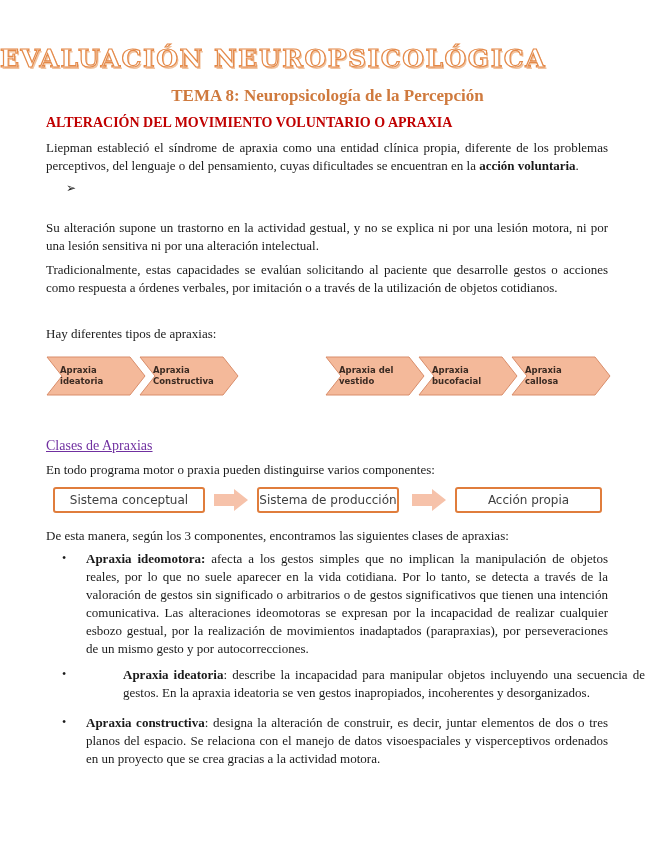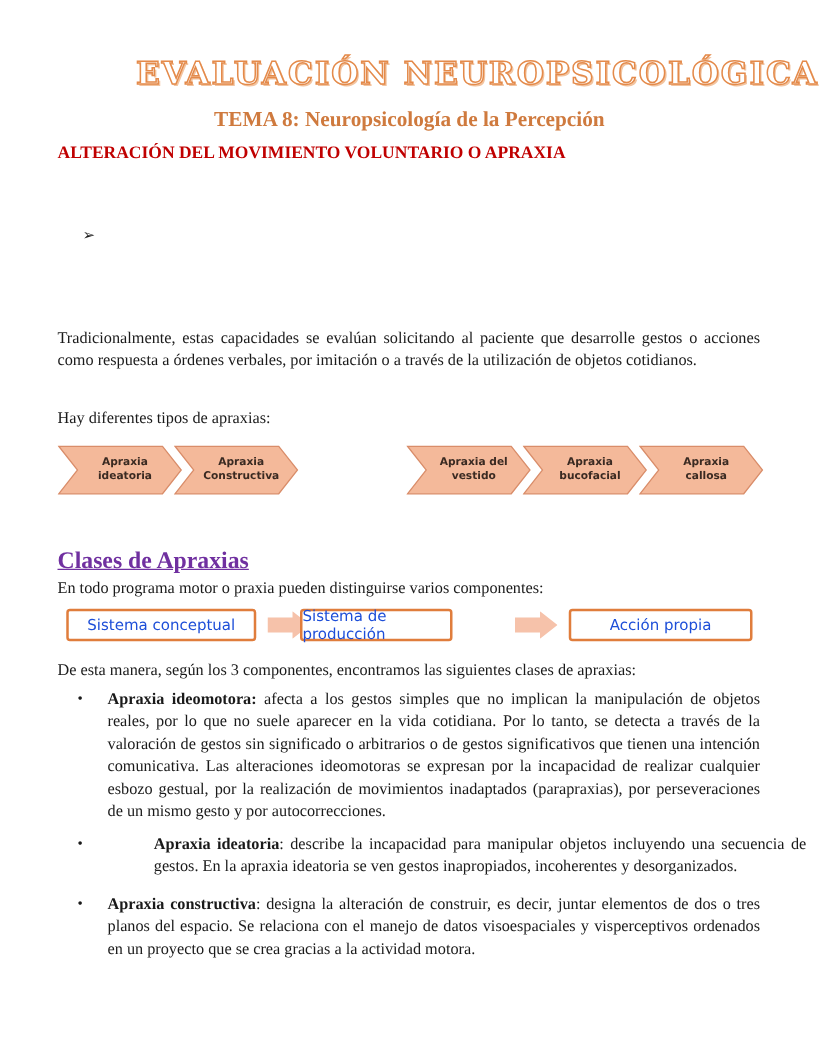--- a/index.html
+++ b/index.html
@@ -1,65 +1,69 @@
 <!DOCTYPE html>
 <html><head>
 <meta charset="utf-8">
 <style>
   html, body { margin: 0; padding: 0; background: #ffffff; }
   body { width: 655px; height: 848px; position: relative; overflow: hidden;
          font-family: "Liberation Serif", "DejaVu Serif", serif; color: #1a1a1a; }
   .page { position: absolute; left: 0; top: 0; width: 655px; height: 848px; }
 
-  .main-title { position: absolute; left: 0; width: 655px; top: 44px; text-align: right;
+  .main-title { position: absolute; left: 0; width: 655px; top: 44px; text-align: left;
     font-family: "DejaVu Serif", serif; font-weight: bold; font-size: 25px; letter-spacing: 1.5px;
     color: #ffffff; -webkit-text-stroke: 1.2px #e48a4a;
     text-shadow: 1.5px 1.5px 0 #f2c4a0; }
   .subtitle { position: absolute; left: 0; width: 655px; top: 86px; text-align: center;
     font-family: "Liberation Serif", serif; font-weight: bold; font-size: 17px; color: #cf7a3e; }
 
   .section-heading { position: absolute; left: 46px; top: 115px;
     font-family: "Liberation Serif", serif; font-weight: bold; font-size: 14px; color: #c00000; text-align: right; }
 
   .para { position: absolute; left: 46px; width: 562px; font-size: 13px; line-height: 18px;
     text-align: justify; }
   .para b { font-weight: bold; }
 
   .bullet-item { position: absolute; left: 86px; width: 522px; font-size: 13px; line-height: 18px; text-align: justify; }
   .bullet-mark { position: absolute; font-size: 12px; }
 
   .chevron-row { position: absolute; left: 46px; top: 356px; width: 560px; height: 40px; }
   .chev { position: absolute; top: 0; height: 40px; width: 100px; }
   .chev svg { position: absolute; left: 0; top: 0; }
-  .chev-label { position: absolute; left: 14px; width: 80px; top: 9px; text-align: center;
+  .chev-label { position: absolute; left: 14px; width: 80px; top: 9px; text-align: left;
     font-family: "DejaVu Sans", sans-serif; font-size: 8.5px; line-height: 11px; font-weight: bold; color: #3a2a22; }
 
-  .sub-heading { position: absolute; left: 46px; top: 438px; font-size: 19px; font-weight: bold;
+  .sub-heading { position: absolute; left: 46px; top: 438px; font-size: 14px; font-weight: normal;
     color: #7030a0; text-decoration: underline; }
 
   .flow-box { position: absolute; top: 487px; height: 26px; border: 2px solid #e07d3c; border-radius: 3px;
     background: #ffffff; box-sizing: border-box; display: flex; align-items: center; justify-content: center;
-    font-family: "DejaVu Sans", sans-serif; font-size: 12px; color: #1d4ed8; }
+    font-family: "DejaVu Sans", sans-serif; font-size: 12px; color: #404040; }
   .flow-arrow { position: absolute; top: 489px; }
 
   .dot { position: absolute; left: 62px; font-size: 12px; }
 </style>
 </head>
 <body>
 
 <div class="page">
 
   <div class="main-title">EVALUACIÓN NEUROPSICOLÓGICA</div>
   <div class="subtitle">TEMA 8: Neuropsicología de la Percepción</div>
 
   <div class="section-heading">ALTERACIÓN DEL MOVIMIENTO VOLUNTARIO O APRAXIA</div>
 
+  <div class="para" style="top:139px;">
+    <span>Liepman estableció el síndrome de apraxia como una entidad clínica propia, diferente de los problemas perceptivos, del lenguaje o del pensamiento, cuyas dificultades se encuentran en la </span><b>acción voluntaria</b><span>.</span>
+  </div>
 
   <span class="bullet-mark" style="left:66px; top:181px;">➢</span>
 
+  <div class="para" style="top:219px;">Su alteración supone un trastorno en la actividad gestual, y no se explica ni por una lesión motora, ni por una lesión sensitiva ni por una alteración intelectual.</div>
   <div class="para" style="top:261px;">Tradicionalmente, estas capacidades se evalúan solicitando al paciente que desarrolle gestos o acciones como respuesta a órdenes verbales, por imitación o a través de la utilización de objetos cotidianos.</div>
   <div class="para" style="top:325px;">Hay diferentes tipos de apraxias:</div>
 
   <div class="chevron-row">
     <div class="chev" style="left:0px;">
       <svg width="100" height="40" viewBox="0 0 100 40">
           <polygon points="1,1 84,1 99,20 84,39 1,39 16,20" fill="#f4b99a" stroke="#d98d6a" stroke-width="1"></polygon>
         </svg>
       <div class="chev-label">
           <div>Apraxia</div>
@@ -104,21 +108,21 @@
     </div>
   </div>
 
   <div class="sub-heading">Clases de Apraxias</div>
   <div class="para" style="top:461px;">En todo programa motor o praxia pueden distinguirse varios componentes:</div>
 
   <div class="flow-box" style="left:53px; width:152px;">Sistema conceptual</div>
   <svg class="flow-arrow" style="left:214px;" width="34" height="22" viewBox="0 0 34 22">
       <polygon points="0,5 20,5 20,0 34,11 20,22 20,17 0,17" fill="#f6c2aa"></polygon>
     </svg>
-  <div class="flow-box" style="left:240px; width:122px;">Sistema de producción</div>
+  <div class="flow-box" style="left:257px; width:142px;">Sistema de producción</div>
   <svg class="flow-arrow" style="left:412px;" width="34" height="22" viewBox="0 0 34 22">
       <polygon points="0,5 20,5 20,0 34,11 20,22 20,17 0,17" fill="#f6c2aa"></polygon>
     </svg>
   <div class="flow-box" style="left:455px; width:147px;">Acción propia</div>
 
   <div class="para" style="top:527px;">De esta manera, según los 3 componentes, encontramos las siguientes clases de apraxias:</div>
 
   <span class="dot" style="top:551px;">•</span>
   <div class="bullet-item" style="top:550px;">
     <b>Apraxia ideomotora:</b><span> afecta a los gestos simples que no implican la manipulación de objetos reales, por lo que no suele aparecer en la vida cotidiana. Por lo tanto, se detecta a través de la valoración de gestos sin significado o arbitrarios o de gestos significativos que tienen una intención comunicativa. Las alteraciones ideomotoras se expresan por la incapacidad de realizar cualquier esbozo gestual, por la realización de movimientos inadaptados (parapraxias), por perseveraciones de un mismo gesto y por autocorrecciones.</span>

